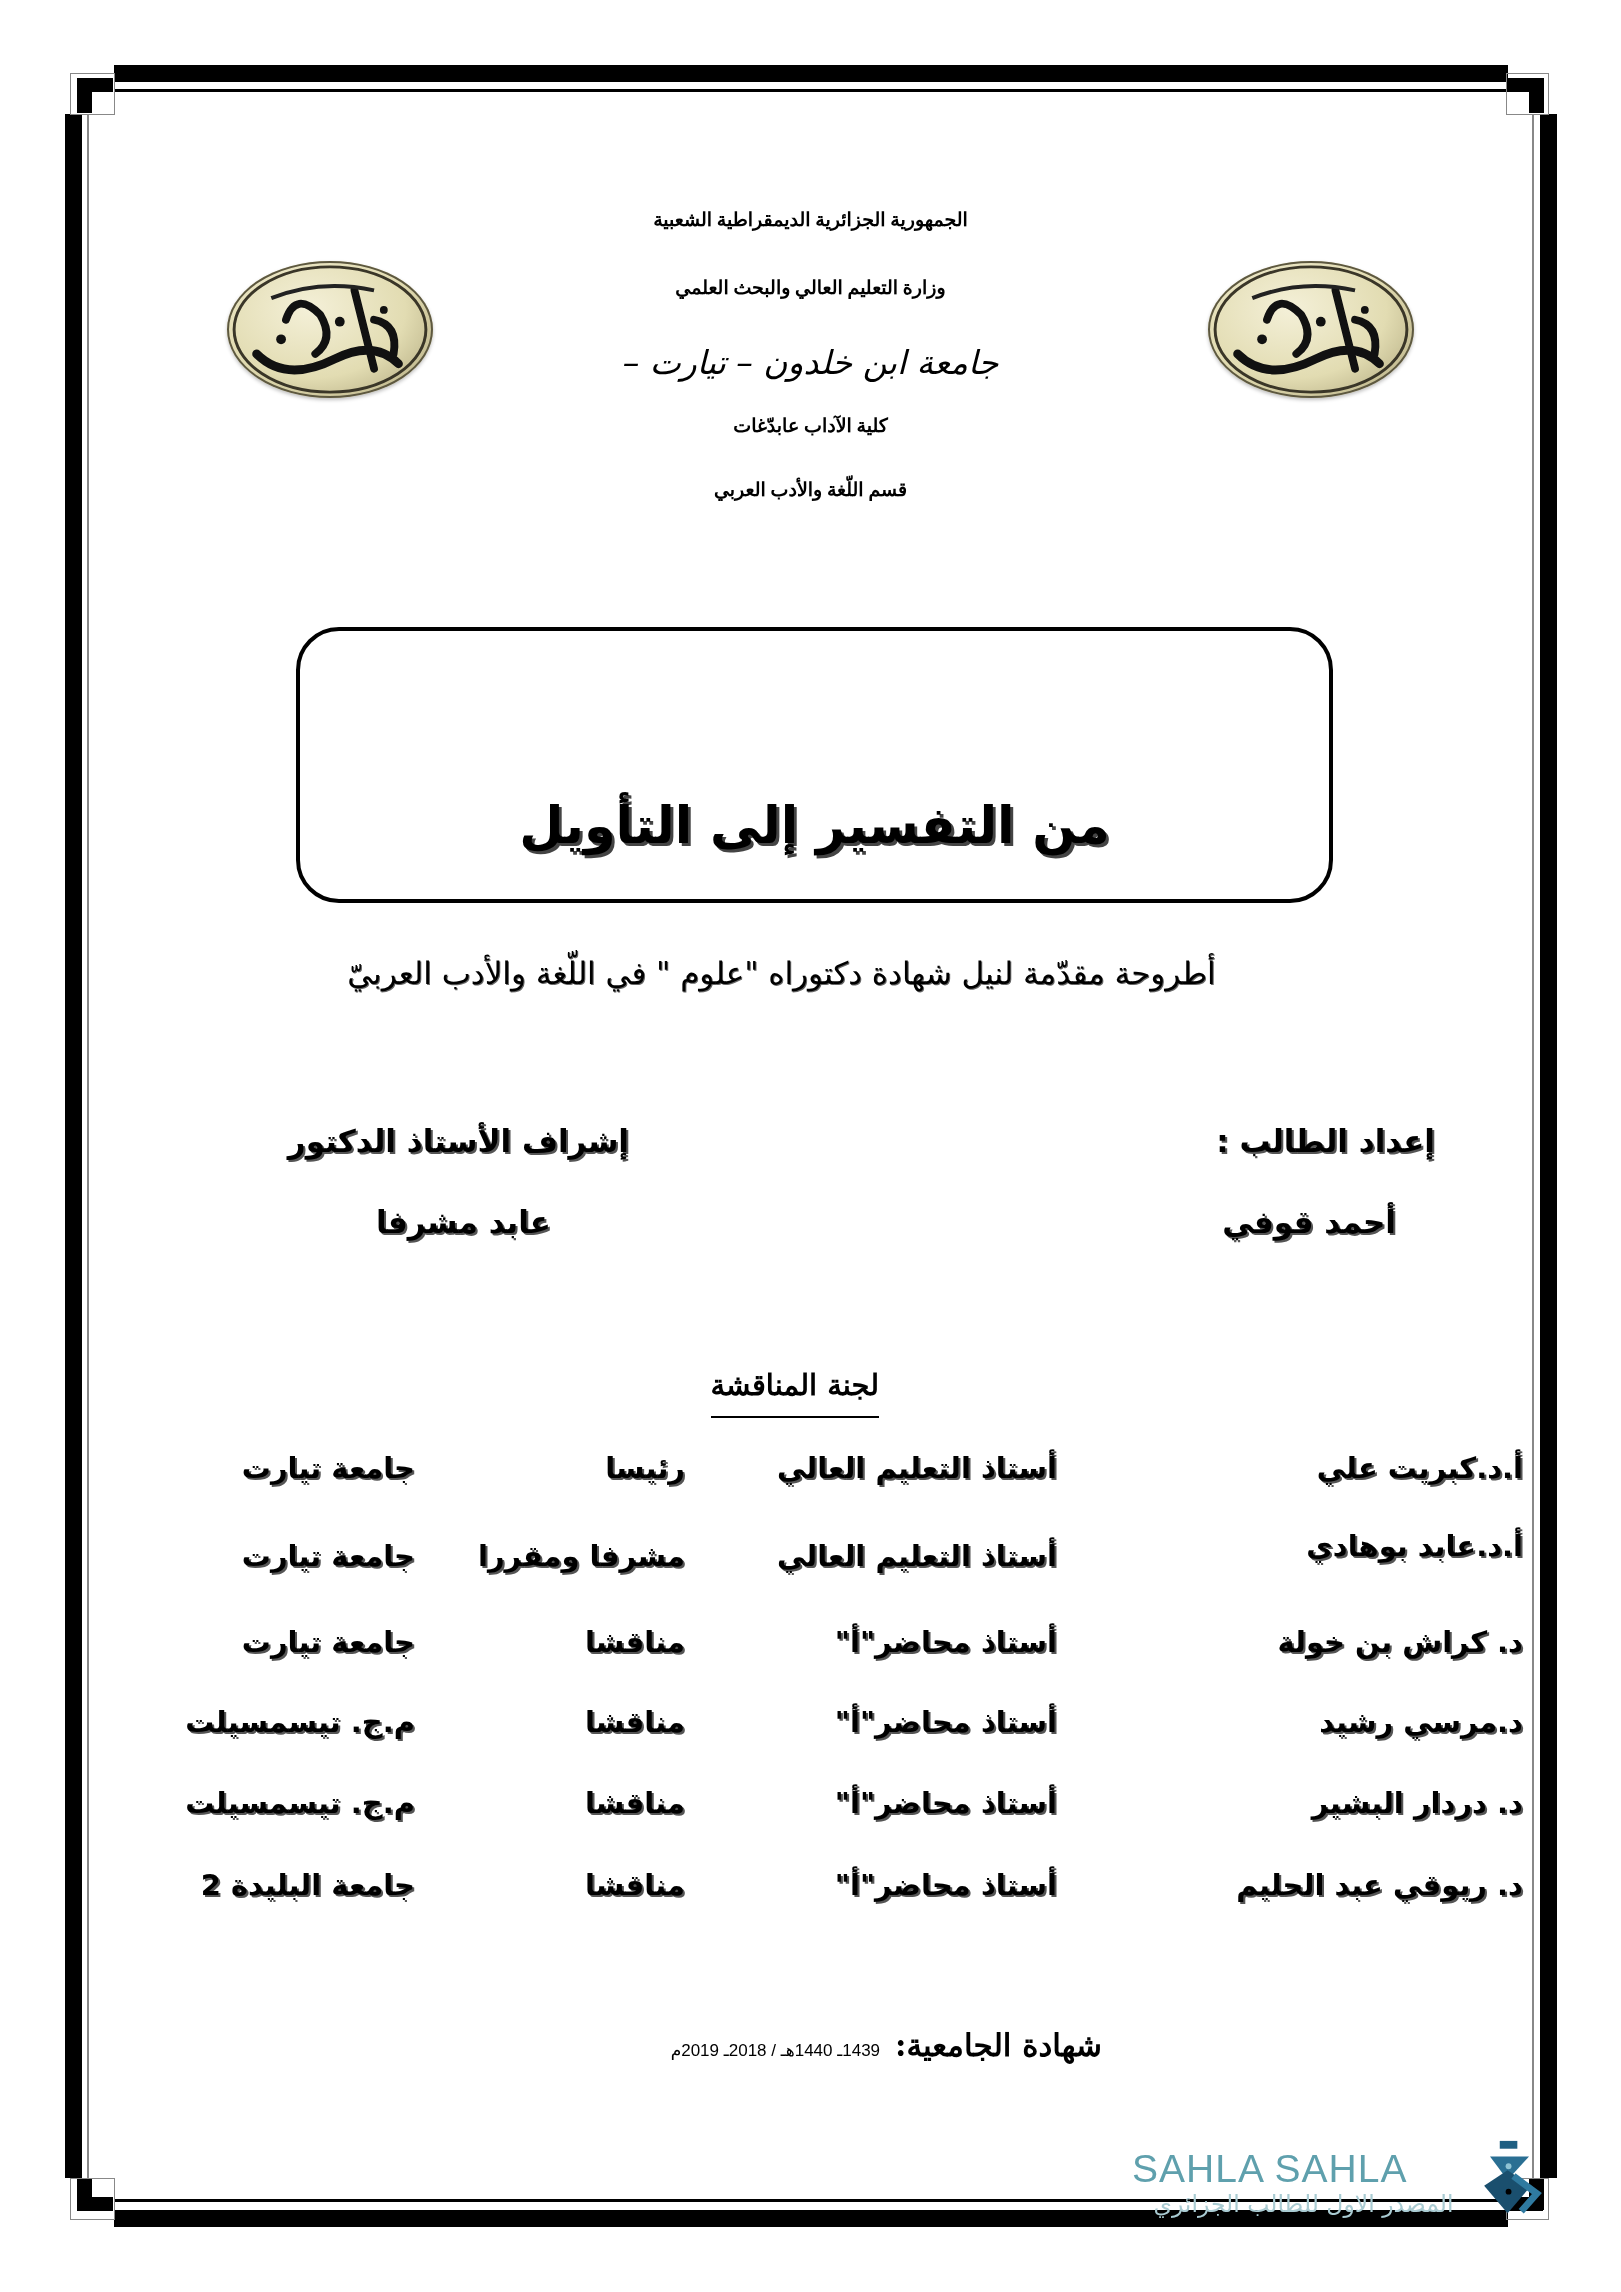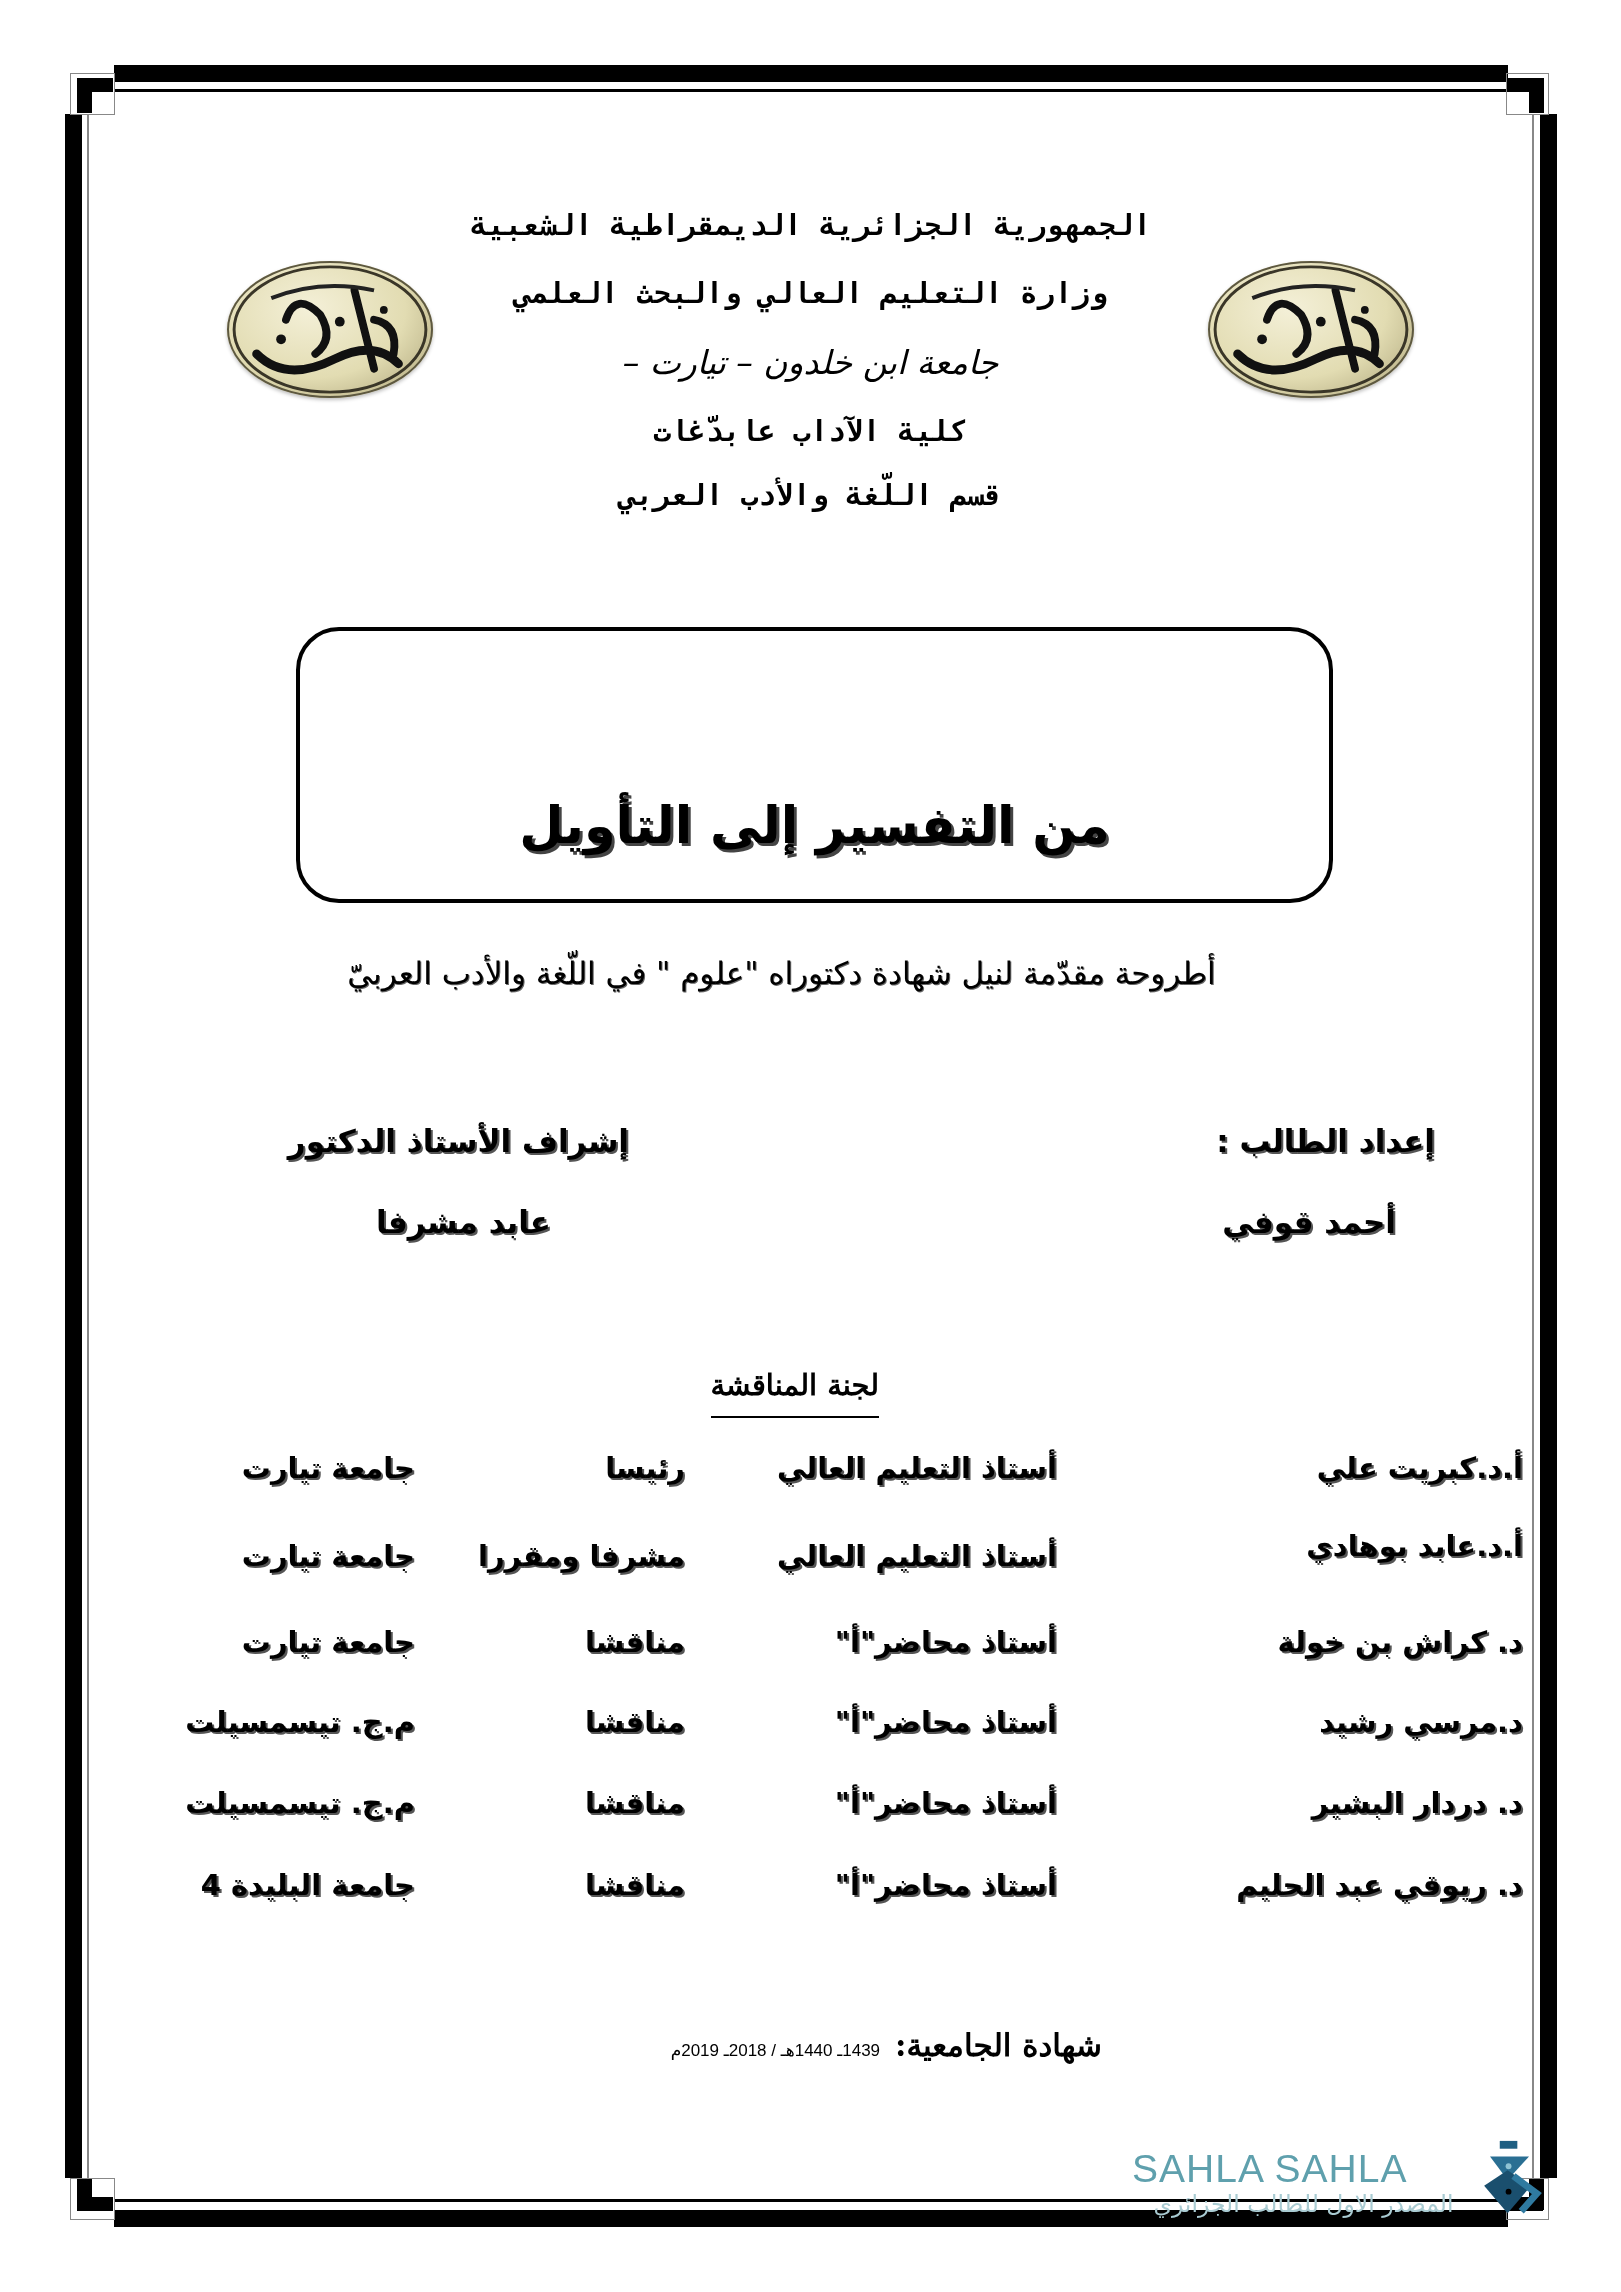--- a/index.html
+++ b/index.html
@@ -22,23 +22,23 @@
 
     
     .center-line {
       position: absolute;
       left: 0;
       width: 1621px;
       text-align: center;
       white-space: nowrap;
     }
     .hdr {
-      font-family: Liberation Mono, monospace;
-      font-weight: bold;
-      font-size: 29px;
+      font-family: Liberation Serif, serif;
+      font-weight: bold;
+      font-size: 19px;
     }
     .uni {
       font-family: "DejaVu Serif", serif;
       font-size: 33px;
       font-style: italic;
       letter-spacing: 1px;
     }
 
     
     .logo {
@@ -281,21 +281,21 @@
 <div class="committee-row" style="top:1786px;">
   <div class="cell c-name">د. دردار البشير</div>
   <div class="cell c-rank">أستاذ محاضر"أ"</div>
   <div class="cell c-role">مناقشا</div>
   <div class="cell c-univ">م.ج. تيسمسيلت</div>
 </div>
 <div class="committee-row" style="top:1868px;">
   <div class="cell c-name">د. ريوقي عبد الحليم</div>
   <div class="cell c-rank">أستاذ محاضر"أ"</div>
   <div class="cell c-role">مناقشا</div>
-  <div class="cell c-univ">جامعة البليدة 4</div>
+  <div class="cell c-univ">جامعة البليدة 2</div>
 </div>
 
 <div class="year">
   <span class="year-label">شهادة الجامعية:</span>
   <span class="year-value">1439ـ 1440هـ / 2018ـ 2019م</span>
 </div>
 
 <div class="wm-text">SAHLA SAHLA</div>
 <div class="wm-sub">المصدر الاول للطالب الجزائري</div>
 <div class="wm-logo">

